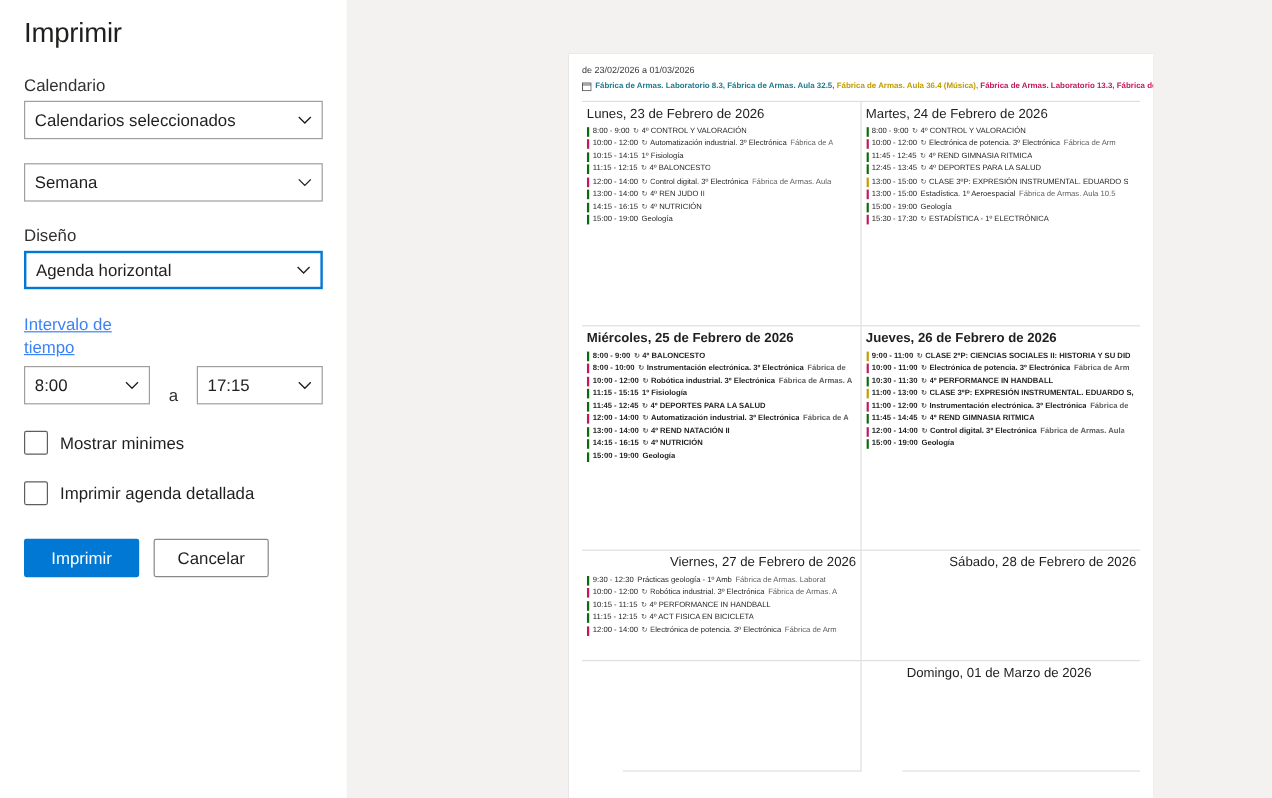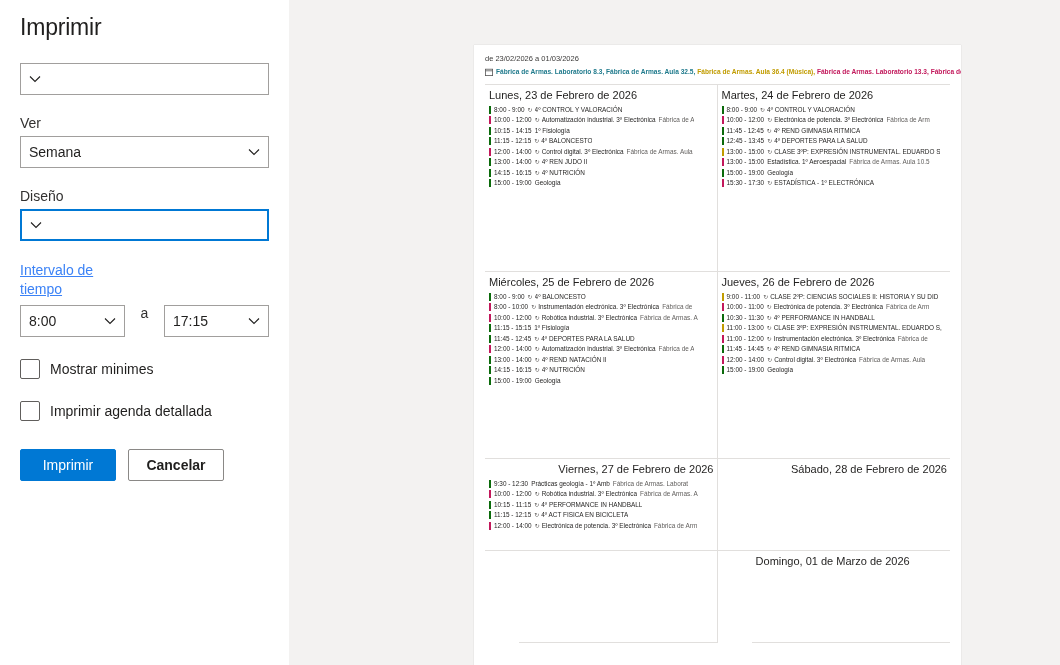--- a/index.html
+++ b/index.html
@@ -52,21 +52,21 @@
   .chev {
     width: 12px; height: 12px;
     flex: 0 0 12px;
     position: relative;
   }
   .chev svg { display: block; }
 
   .time-label { font-size: 14px; color: #3b82f6; line-height: 19px; text-decoration: underline; }
   .time-row {
     display: flex;
-    align-items: flex-start;
+    align-items: flex-end;
     gap: 4px;
     margin-top: 6px;
   }
   .time-row .combo { width: 108px; }
   .time-sep {
     font-size: 14px;
     color: #323130;
     width: 32px;
     text-align: center;
   }
@@ -98,21 +98,21 @@
     height: 32px;
     min-width: 96px;
     font-size: 14px;
     border-radius: 2px;
     border: 1px solid transparent;
     display: flex; align-items: center; justify-content: center;
     cursor: pointer;
     padding: 0 16px;
   }
   .btn-primary { background: #0078d4; color: #fff; border-color: #0078d4; }
-  .btn-default { background: #fff; color: #201f1e; border-color: #8a8886; font-weight: bold; }
+  .btn-default { background: #fff; color: #201f1e; border-color: #8a8886; }
 
   
   .preview-wrap {
     flex: 1;
     height: 665px;
     background: #f3f2f1;
     position: relative;
   }
   .page {
     position: absolute;
@@ -153,21 +153,21 @@
   .grid-row { display: flex; }
   .cell {
     width: 50%;
     border-right: 1px solid #e1dfdd;
     border-bottom: 1px solid #e1dfdd;
     padding: 4px 3px 4px 4px;
     overflow: hidden;
   }
   .cell:last-child { border-right: none; }
   .row-a .cell { height: 187px; }
-  .row-b .cell { height: 187px; }
+  .row-b .cell { height: 187px; font-weight: bold; }
   .row-c .cell { height: 92px; text-align: right; }
   .row-d .cell { height: 92px; margin-left: 34px; }
 
   .day-head {
     font-size: 11px;
     color: #201f1e;
     margin-bottom: 4px;
   }
   .ev {
     display: flex;
@@ -207,44 +207,46 @@
   }
 </style>
 </head>
 <body>
 
 <div class="panel">
 
   <div class="panel-title">Imprimir</div>
 
   <div class="field-group">
+    <div class="field-label">Calendario</div>
     <div class="combo">
+      <span class="val">Calendarios seleccionados</span>
       <span class="chev">
         <svg viewBox="0 0 12 12" width="12" height="12">
             <path d="M1 3.5 L6 8.5 L11 3.5" fill="none" stroke="#201f1e" stroke-width="1.1"></path>
           </svg>
       </span>
     </div>
   </div>
 
   <div class="field-group">
-    <div class="field-label">Ver</div>
     <div class="combo">
       <span class="val">Semana</span>
       <span class="chev">
         <svg viewBox="0 0 12 12" width="12" height="12">
             <path d="M1 3.5 L6 8.5 L11 3.5" fill="none" stroke="#201f1e" stroke-width="1.1"></path>
           </svg>
       </span>
     </div>
   </div>
 
   <div class="field-group">
     <div class="field-label">Diseño</div>
     <div class="combo focused">
+      <span class="val">Agenda horizontal</span>
       <span class="chev">
         <svg viewBox="0 0 12 12" width="12" height="12">
             <path d="M1 3.5 L6 8.5 L11 3.5" fill="none" stroke="#201f1e" stroke-width="1.1"></path>
           </svg>
       </span>
     </div>
   </div>
 
   <div class="field-group">
     <div class="time-label">Intervalo de</div>

